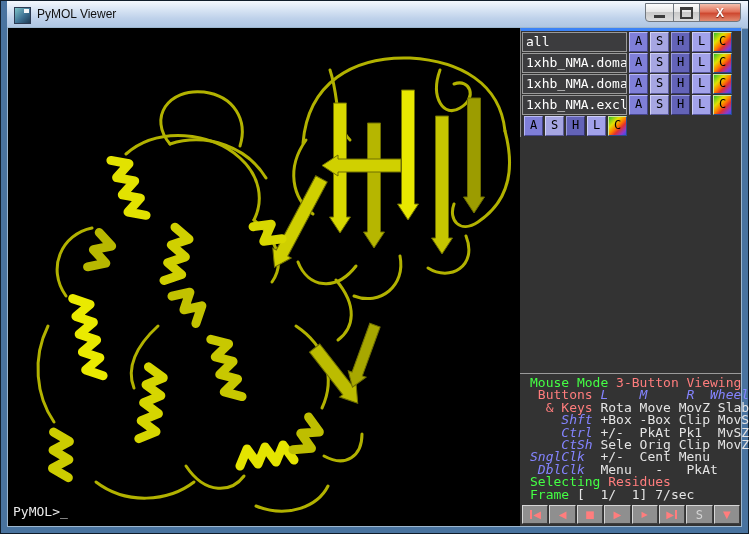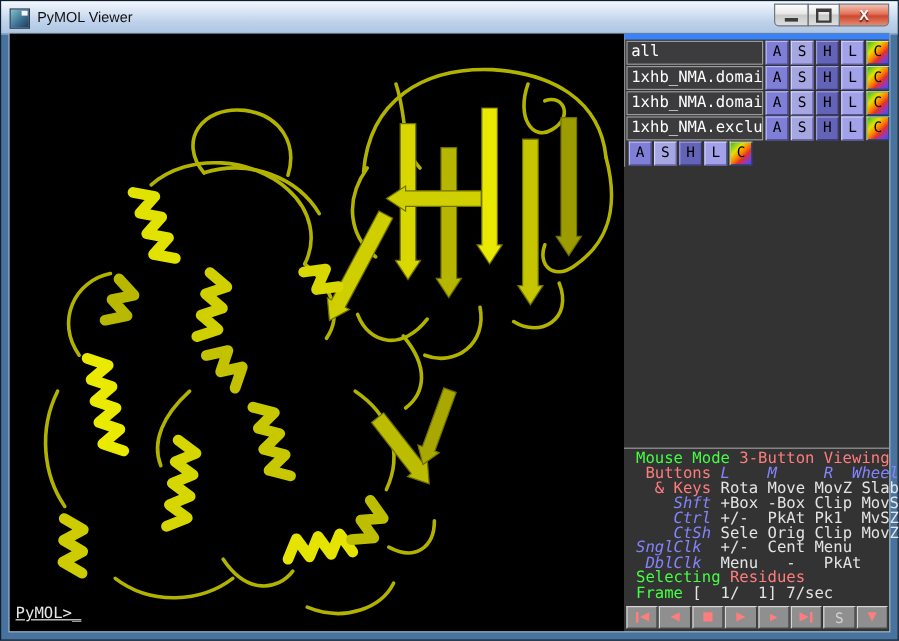--- a/index.html
+++ b/index.html
@@ -1,19 +1,19 @@
 <!DOCTYPE html>
 <html style="--green: #44ff44; --salmon: #ff7d7d; --blue: #8484ff; --white: #e4e4e4;"><head>
 <meta charset="utf-8">
 <style>
   html,body{margin:0;padding:0;background:#555;}
   .window{position:relative;width:749px;height:534px;background:#49739f;
     box-shadow:inset 0 0 0 1px #101d2a;font-family:"Liberation Sans",sans-serif;overflow:hidden;}
   
-  .titlebar{position:absolute;top:1px;left:1px;right:1px;height:27px;
+  .titlebar{position:absolute;top:1px;left:7px;right:1px;height:27px;
     background:linear-gradient(#f4f8fd,#d6e3f3 35%,#bed1ea 65%,#adc5e2);
     border-bottom:1px solid #8ba4c0;}
   .app-icon{position:absolute;left:7px;top:6px;width:15px;height:15px;border:1px solid #2c3a52;
     background:linear-gradient(135deg,#7ec4c8 0%,#3f7294 55%,#1d3a54 100%);}
   .app-icon:after{content:"";position:absolute;right:1px;top:1px;width:5px;height:4px;background:#f4f6f8;}
   .title-text{position:absolute;left:30px;top:6px;font-size:12px;color:#101010;}
   .caption{position:absolute;right:7px;top:2px;display:flex;}
   .cap-btn{height:19px;border:1px solid #70777f;box-sizing:border-box;
     display:flex;align-items:center;justify-content:center;}
   .cap-min{width:29px;border-radius:0 0 0 4px;background:linear-gradient(#fdfdfd,#e7e7e7 45%,#c9c9c9 50%,#dedede);}
@@ -21,25 +21,25 @@
   .cap-close{width:42px;margin-left:-1px;border-radius:0 0 4px 0;
     background:linear-gradient(#f3c0ae,#e2725a 45%,#ce4830 55%,#e28a70);}
   .glyph-min{width:11px;height:3px;background:#3c3c3c;margin-top:8px;}
   .glyph-max{width:9px;height:7px;border:2px solid #3c3c3c;border-top-width:3px;background:transparent;}
   .glyph-close{color:#fff;font-weight:bold;font-size:12px;line-height:12px;text-shadow:0 1px 1px #6e1d10;}
   
   .content{position:absolute;left:8px;top:28px;width:733px;height:498px;display:flex;
     box-shadow:0 0 0 1px #9db7cf;}
   .viewport{width:512px;height:498px;background:#000;position:relative;overflow:hidden;flex:none;}
   .prompt{position:absolute;left:5px;bottom:7px;color:#e8e8e8;
-    font:13px "DejaVu Sans Mono",monospace;text-decoration:underline;}
+    font:13px "DejaVu Sans Mono",monospace;}
   
   .sidebar{width:221px;height:498px;background:#333333;display:flex;flex-direction:column;
     font-family:"DejaVu Sans Mono",monospace;flex:none;box-sizing:border-box;}
-  .rows{border-top:5px solid #3b82f6;border-left:1px solid #8a8a8a;padding:1px 0 0 1px;}
+  .rows{border-top:3px solid #3b82f6;border-left:1px solid #8a8a8a;padding:1px 9px 0 1px;}
   .obj-row{display:flex;height:20px;margin-bottom:1px;}
   .obj-name{flex:1;background:#3c3c3e;border:1px solid #9a9a9a;color:#ffffff;
     font-size:13px;line-height:18px;padding-left:3px;white-space:pre;overflow:hidden;box-sizing:border-box;}
   .obj-name.selected{background:#8f8f96;border-color:#bfbfc6;}
   .obj-btn{width:19px;margin-left:2px;text-align:center;font-size:12px;line-height:17px;
     color:#000;border:1px solid;box-sizing:border-box;cursor:default;}
   .btn-A{background:#7f7fd8;border-color:#b8b8f4 #46468c #46468c #b8b8f4;}
   .btn-S{background:#a6a6e2;border-color:#d2d2f6 #5a5a9a #5a5a9a #d2d2f6;}
   .btn-H{background:#6363b8;border-color:#9c9cdc #34346e #34346e #9c9cdc;}
   .btn-L{background:#a2a2ea;border-color:#cecef8 #56569c #56569c #cecef8;}

